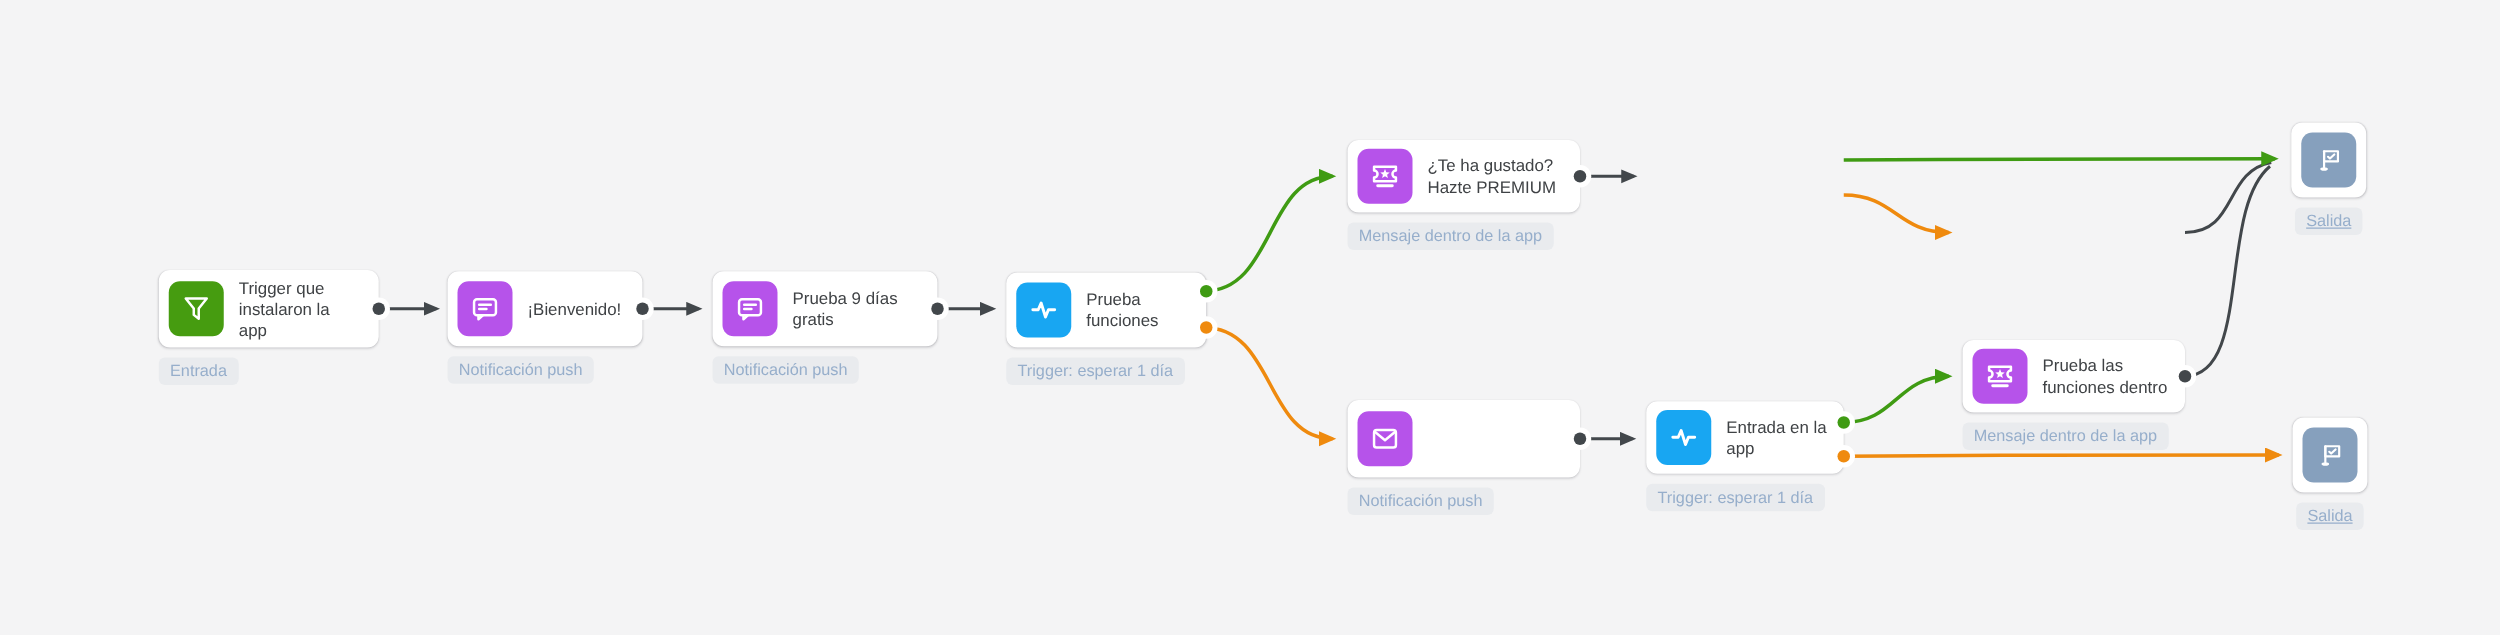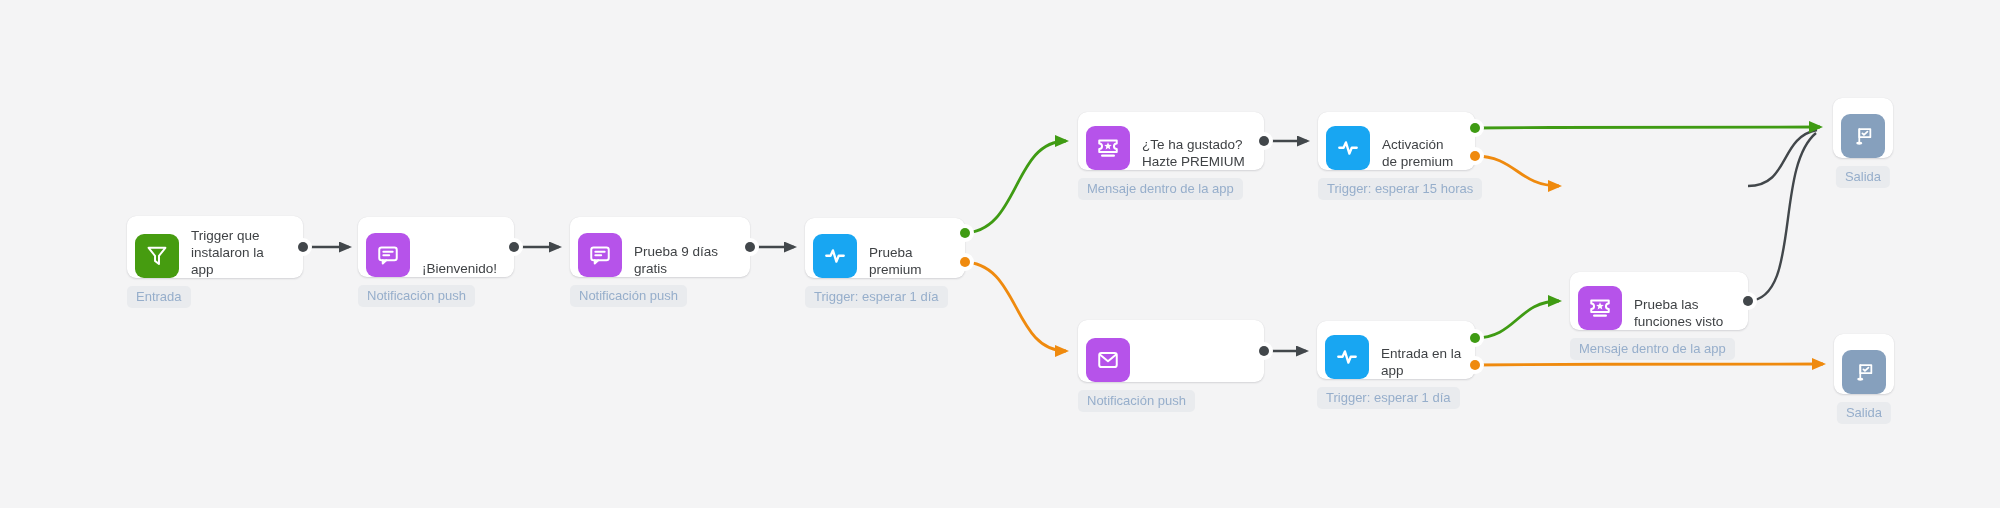--- a/index.html
+++ b/index.html
@@ -14,21 +14,21 @@
     overflow:hidden;
   }
   .edges{position:absolute;inset:0;z-index:0;}
   .node{position:absolute;z-index:1;}
   .card{
     position:relative;
     width:100%;height:100%;
     background:var(--card,#fff);
     border-radius:9px;
     box-shadow:0 1px 2px rgba(25,30,40,.14),0 0 1px rgba(25,30,40,.10);
-    display:flex;align-items:flex-end;
+    display:flex;align-items:center;
     gap:12px;padding:0 10px 0 8px;
     box-sizing:border-box;
   }
   .icon{
     width:44px;height:44px;flex:0 0 44px;
     border-radius:9px;
     display:flex;align-items:center;justify-content:center;
   }
   .icon svg{width:28px;height:28px;display:block;}
   .icon-green{background:var(--segment-green,#469c10);}
@@ -42,21 +42,21 @@
   }
   .node-tag{
     position:absolute;top:calc(100% + 8px);left:0;
     background:var(--tag-bg,#e9ebee);
     color:var(--tag-text,#96aecb);
     font-size:13px;line-height:16px;
     padding:3px 9px;border-radius:5px;
     white-space:nowrap;
   }
   .node-exit .card{justify-content:center;padding:0;}
-  .node-exit .node-tag{left:50%;transform:translateX(-50%);}
+  .node-exit .node-tag{left:50%;transform:translateX(-50%);text-decoration:underline;}
   .port{
     position:absolute;z-index:2;
     width:10px;height:10px;border-radius:50%;
     box-shadow:0 0 0 4px #fff;
   }
   .port-dark{background:var(--edge-dark,#42474b);}
   .port-green{background:var(--edge-green,#3f9b13);}
   .port-orange{background:var(--edge-orange,#ef8a0e);}
   .p-mid{right:-5px;top:50%;transform:translateY(-50%);}
 </style>
@@ -143,21 +143,21 @@
   </div>
 
   <div class="node" style="left:805px;top:218px;width:160px;height:60px">
     <div class="card">
       <div class="icon icon-blue">
         <svg viewBox="0 0 24 24" fill="none" stroke="#fff" stroke-width="2" stroke-linejoin="round" stroke-linecap="round">
             <path d="M4.5,11.8 H8.2 L10.2,7.2 L13.2,16.8 L15.2,11.8 H19.5"></path>
           </svg>
       </div>
       <span class="title">Prueba
-premium</span>
+funciones</span>
       <span class="port port-green" style="right:-5px;top:10px"></span>
       <span class="port port-orange" style="right:-5px;top:39px"></span>
     </div>
     <span class="node-tag">Trigger: esperar 1 día</span>
   </div>
 
   <div class="node" style="left:1078px;top:112px;width:186px;height:58px">
     <div class="card">
       <div class="icon icon-purple">
         <svg viewBox="0 0 24 24" fill="none" stroke="#fff" stroke-width="1.7" stroke-linejoin="round" stroke-linecap="round">
@@ -166,34 +166,20 @@
             <path d="M7,18.5 H17" stroke-width="2"></path>
           </svg>
       </div>
       <span class="title">¿Te ha gustado?
 Hazte PREMIUM</span>
       <span class="port port-dark p-mid"></span>
     </div>
     <span class="node-tag">Mensaje dentro de la app</span>
   </div>
 
-  <div class="node" style="left:1318px;top:112px;width:157px;height:58px">
-    <div class="card">
-      <div class="icon icon-blue">
-        <svg viewBox="0 0 24 24" fill="none" stroke="#fff" stroke-width="2" stroke-linejoin="round" stroke-linecap="round">
-            <path d="M4.5,11.8 H8.2 L10.2,7.2 L13.2,16.8 L15.2,11.8 H19.5"></path>
-          </svg>
-      </div>
-      <span class="title">Activación
-de premium</span>
-      <span class="port port-green" style="right:-5px;top:11px"></span>
-      <span class="port port-orange" style="right:-5px;top:39px"></span>
-    </div>
-    <span class="node-tag">Trigger: esperar 15 horas</span>
-  </div>
 
 
   <div class="node" style="left:1078px;top:320px;width:186px;height:62px">
     <div class="card">
       <div class="icon icon-purple">
         <svg viewBox="0 0 24 24" fill="none" stroke="#fff" stroke-width="1.7" stroke-linejoin="round" stroke-linecap="round">
             <rect x="4.5" y="6" width="15" height="12" rx="1.8"></rect>
             <path d="M5,7.2 L12,13 L19,7.2"></path>
           </svg>
       </div>
@@ -220,21 +206,21 @@
   <div class="node" style="left:1570px;top:272px;width:178px;height:58px">
     <div class="card">
       <div class="icon icon-purple">
         <svg viewBox="0 0 24 24" fill="none" stroke="#fff" stroke-width="1.7" stroke-linejoin="round" stroke-linecap="round">
             <path d="M4.5,5.5 H19.5 V8.1 A2.4,2.4 0 0 0 19.5,12.9 V15.5 H4.5 V12.9 A2.4,2.4 0 0 0 4.5,8.1 Z"></path>
             <polygon points="12,7.1 12.88,9.29 15.23,9.45 13.43,10.96 14.0,13.25 12,12.0 10.0,13.25 10.57,10.96 8.77,9.45 11.12,9.29" fill="#fff" stroke="none"></polygon>
             <path d="M7,18.5 H17" stroke-width="2"></path>
           </svg>
       </div>
       <span class="title">Prueba las
-funciones visto</span>
+funciones dentro</span>
       <span class="port port-dark p-mid"></span>
     </div>
     <span class="node-tag">Mensaje dentro de la app</span>
   </div>
 
   <div class="node node-exit" style="left:1833px;top:98px;width:60px;height:60px">
     <div class="card">
       <div class="icon icon-slate">
         <svg viewBox="0 0 24 24" fill="none" stroke="#fff" stroke-width="1.5" stroke-linejoin="round" stroke-linecap="round">
             <path d="M8.8,6 V17"></path>

